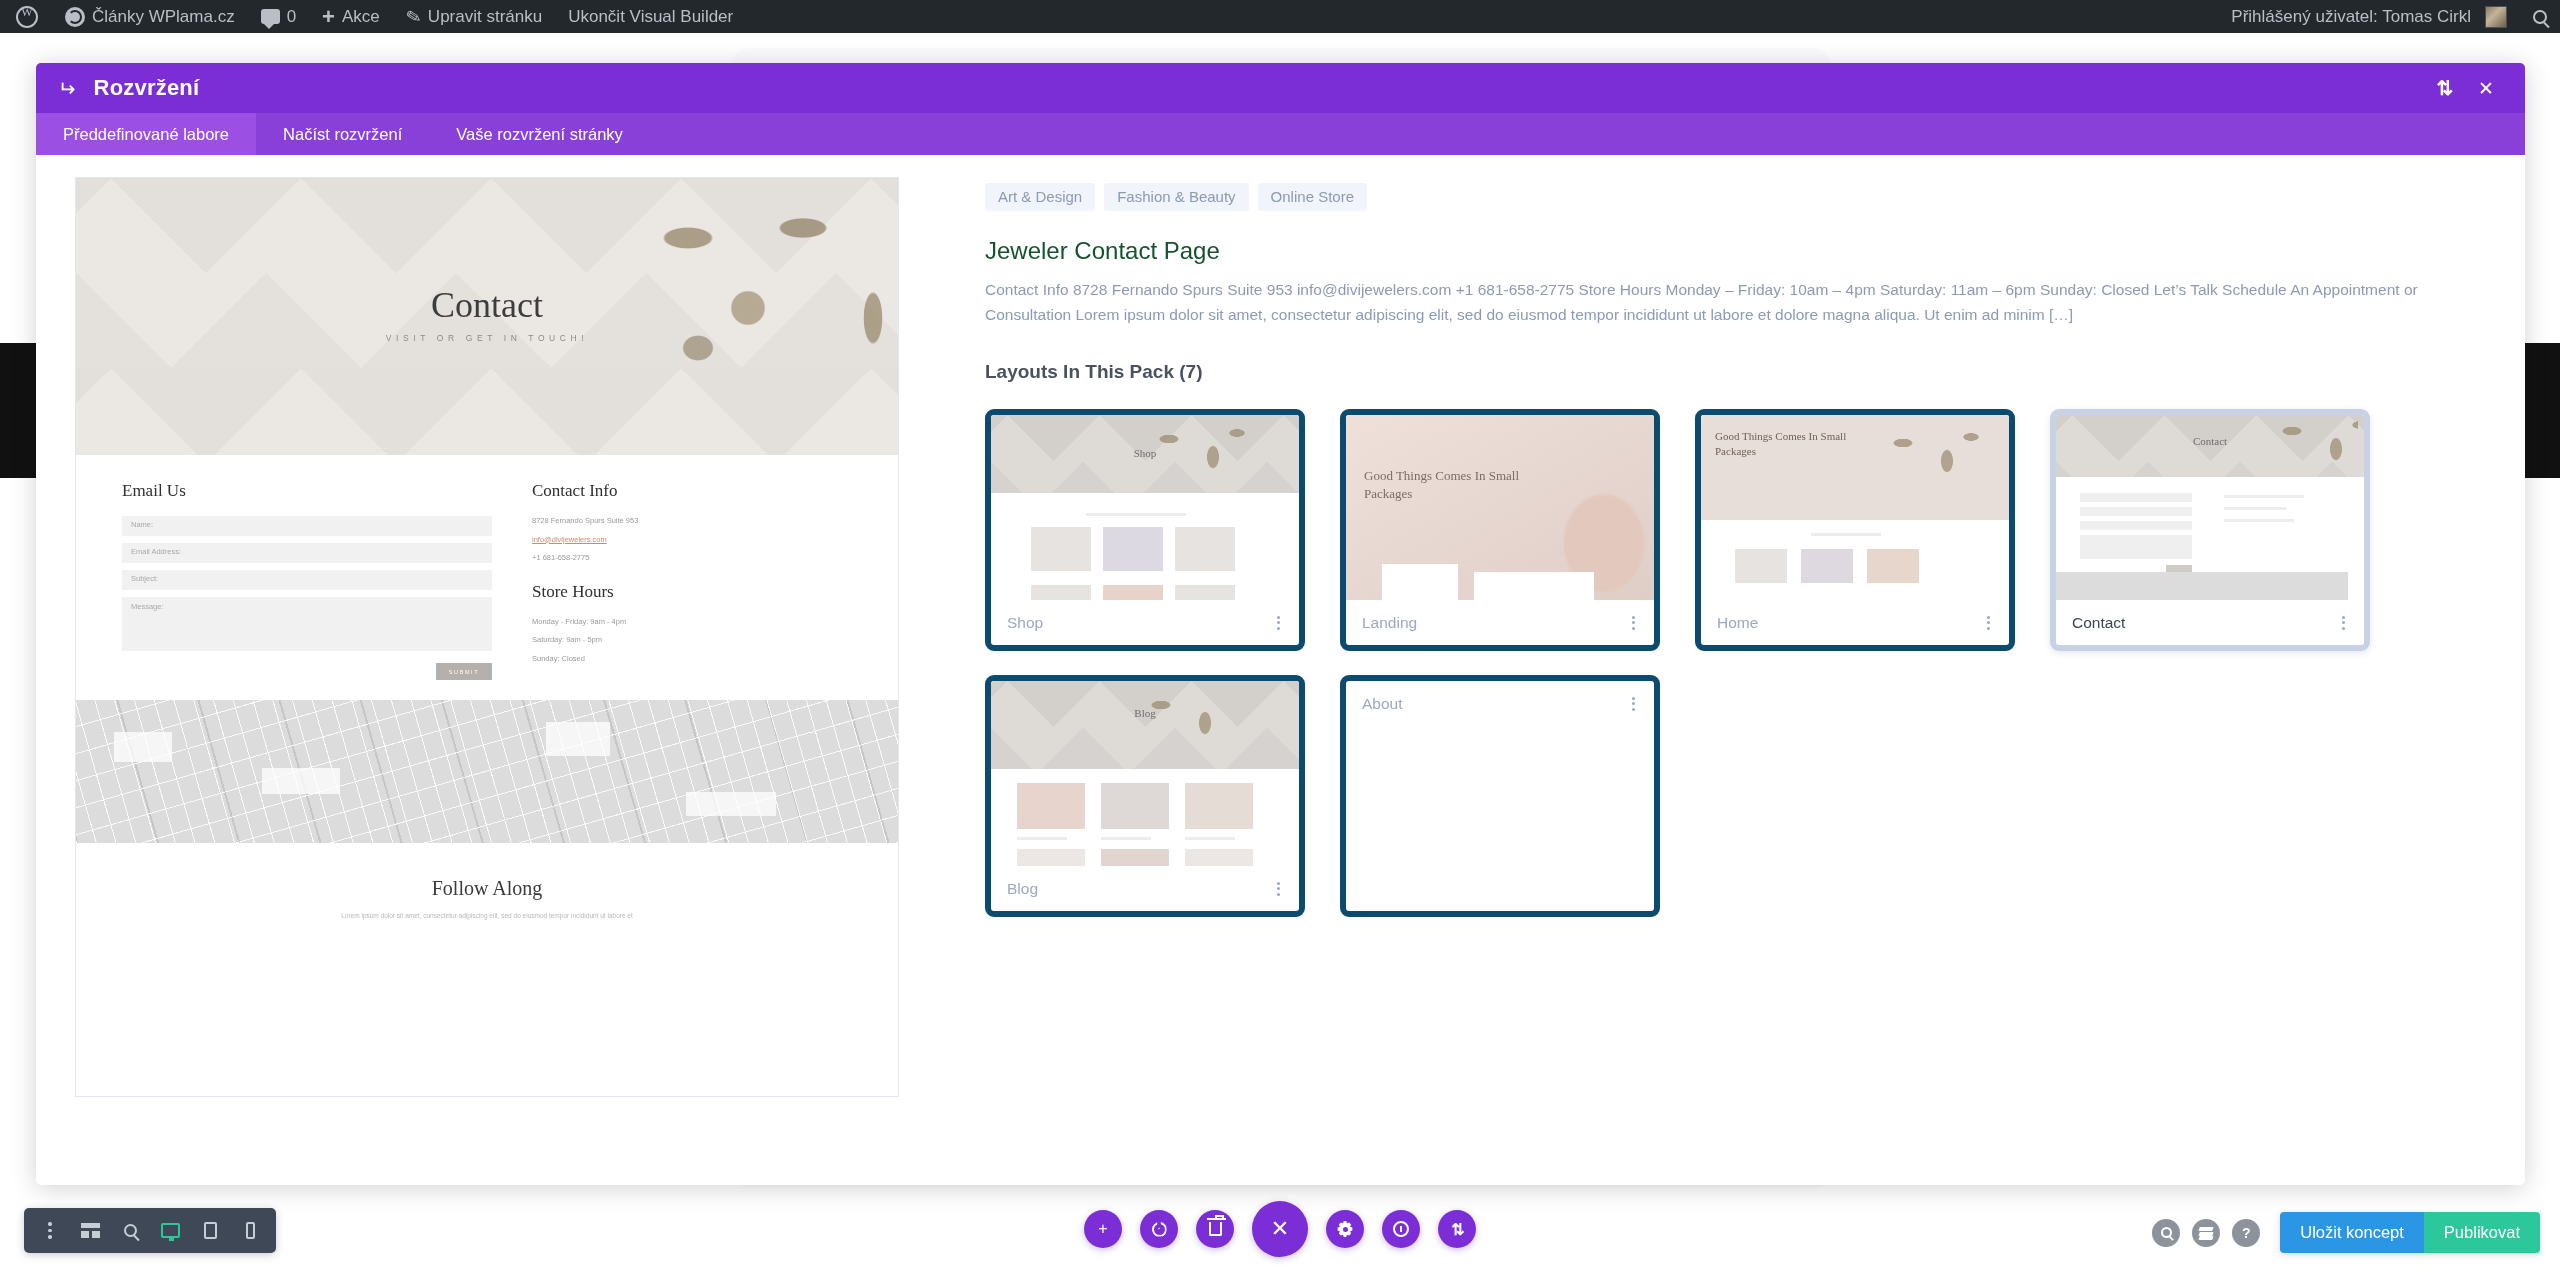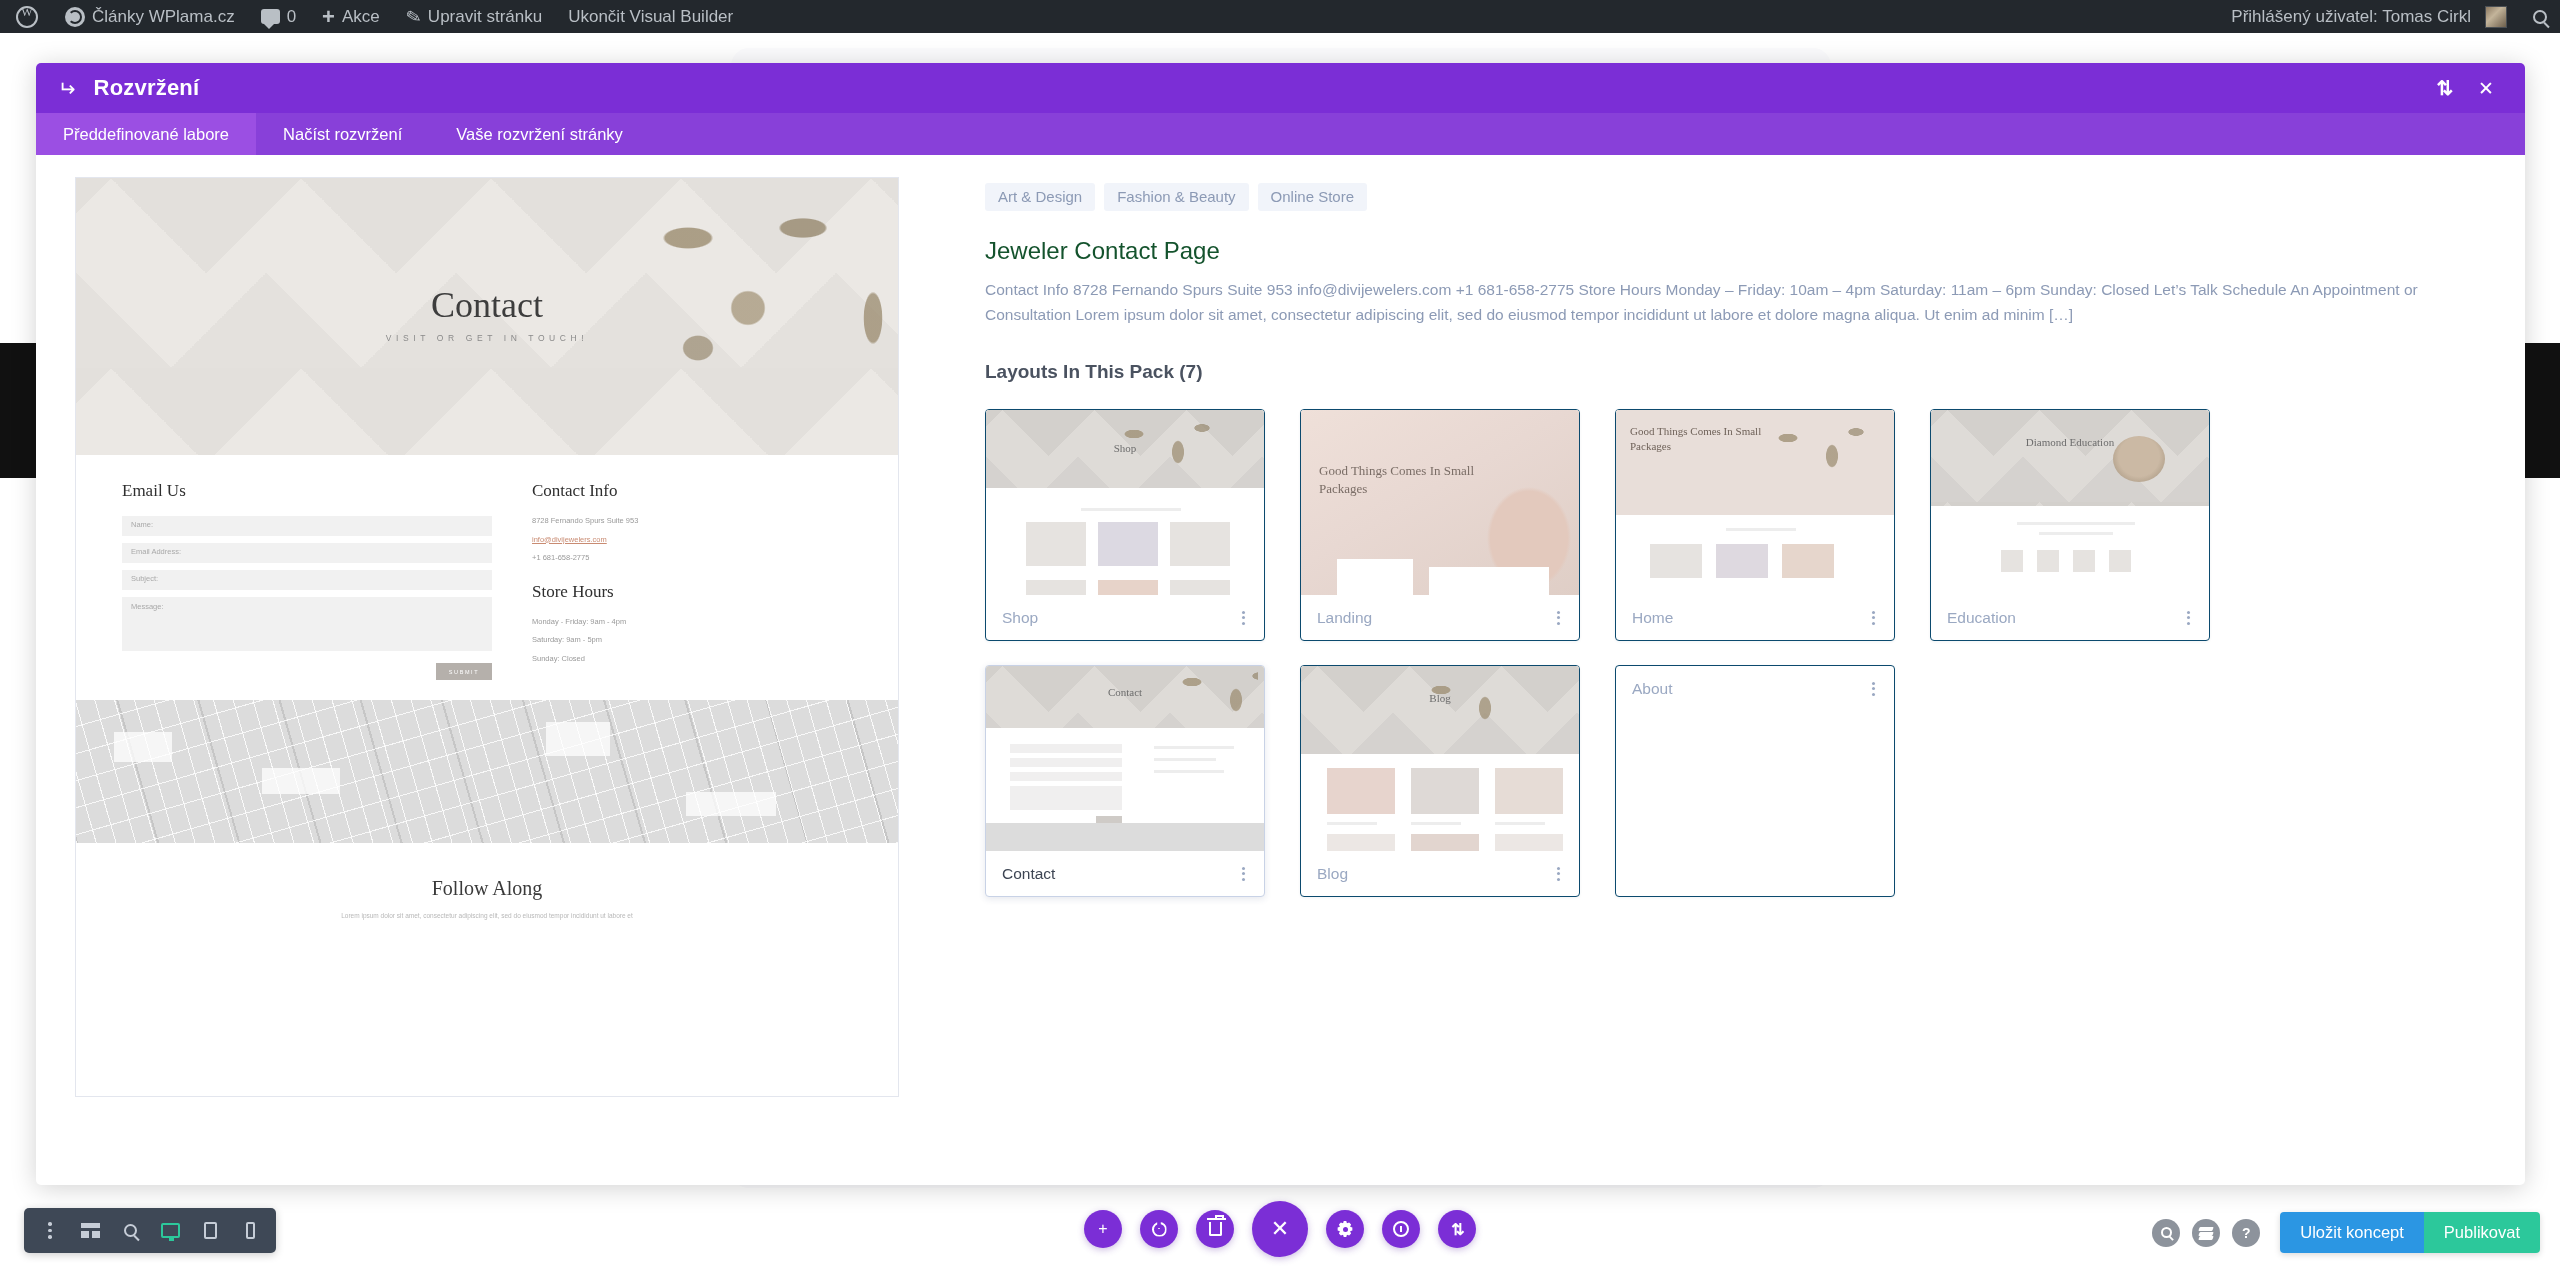--- a/index.html
+++ b/index.html
@@ -195,22 +195,22 @@
     margin-top: 12px; font-size: 15.5px; line-height: 1.62; color: #8c9ab5;
     max-width: 1470px;
   }
   .pack-sub { margin-top: 34px; font-size: 19px; color: #4a5260; font-weight: 700; }
 
   .card-grid {
     margin-top: 26px; display: flex; flex-wrap: wrap; gap: 24px 35px;
     width: 1520px;
   }
   .layout-card {
-    width: 280px; background: #fff; border: 1px solid #0c4a6e;
-    border-radius: 4px; overflow: hidden;
+    width: 320px; background: #fff; border: 6px solid #0c4a6e;
+    border-radius: 9px; overflow: hidden;
     box-shadow: 0 1px 3px rgba(40,60,110,.06);
   }
   .layout-card.active { border-color: #c8d2e6; box-shadow: 0 2px 7px rgba(40,60,110,.12); }
   .card-thumb { height: 185px; overflow: hidden; position: relative; background: #f4f3f1; }
   .card-label-row {
     height: 45px; display: flex; align-items: center;
     padding: 0 16px; justify-content: space-between;
   }
   .card-label { font-size: 15.5px; color: #9aa8c2; }
   .layout-card.active .card-label { color: #3d4553; }
@@ -508,43 +508,20 @@
           <div class="card-label-row">
             <span class="card-label">Home</span>
             <span class="kebab">
                 <i></i>
                 <i></i>
                 <i></i>
               </span>
           </div>
         </div>
 
-        <div class="layout-card">
-          <div class="card-thumb">
-            <div class="th-edu" style="background:#fdfdfd;"></div>
-            <div class="th-hero-grey" style="height:96px;"></div>
-            <div class="th-cap" style="top:26px;font-size:11px;">Diamond Education</div>
-            <div style="position:absolute;right:44px;top:26px;width:52px;height:46px;border-radius:50%;background:radial-gradient(ellipse at 50% 45%,#cbb9a4 55%,#b5a48f 75%,transparent 78%);"></div>
-            <div class="th-white" style="top:96px;"></div>
-            <div class="th-line" style="left:86px;top:112px;width:118px;"></div>
-            <div class="th-line" style="left:108px;top:122px;width:74px;"></div>
-            <div class="th-tile" style="left:70px;top:140px;width:22px;height:22px;"></div>
-            <div class="th-tile" style="left:106px;top:140px;width:22px;height:22px;"></div>
-            <div class="th-tile" style="left:142px;top:140px;width:22px;height:22px;"></div>
-            <div class="th-tile" style="left:178px;top:140px;width:22px;height:22px;"></div>
-          </div>
-          <div class="card-label-row">
-            <span class="card-label">Education</span>
-            <span class="kebab">
-                <i></i>
-                <i></i>
-                <i></i>
-              </span>
-          </div>
-        </div>
 
         <div class="layout-card active">
           <div class="card-thumb">
             <div class="th-contact"></div>
             <div class="th-hero-grey" style="height:62px;"></div>
             <div class="th-chain" style="right:6px;top:-6px;width:96px;height:60px;"></div>
             <div class="th-cap" style="top:20px;font-size:11px;">Contact</div>
             <div class="th-white" style="top:62px;"></div>
             <div class="th-tile" style="left:24px;top:78px;width:112px;height:9px;background:#f0efef;"></div>
             <div class="th-tile" style="left:24px;top:92px;width:112px;height:9px;background:#f0efef;"></div>

